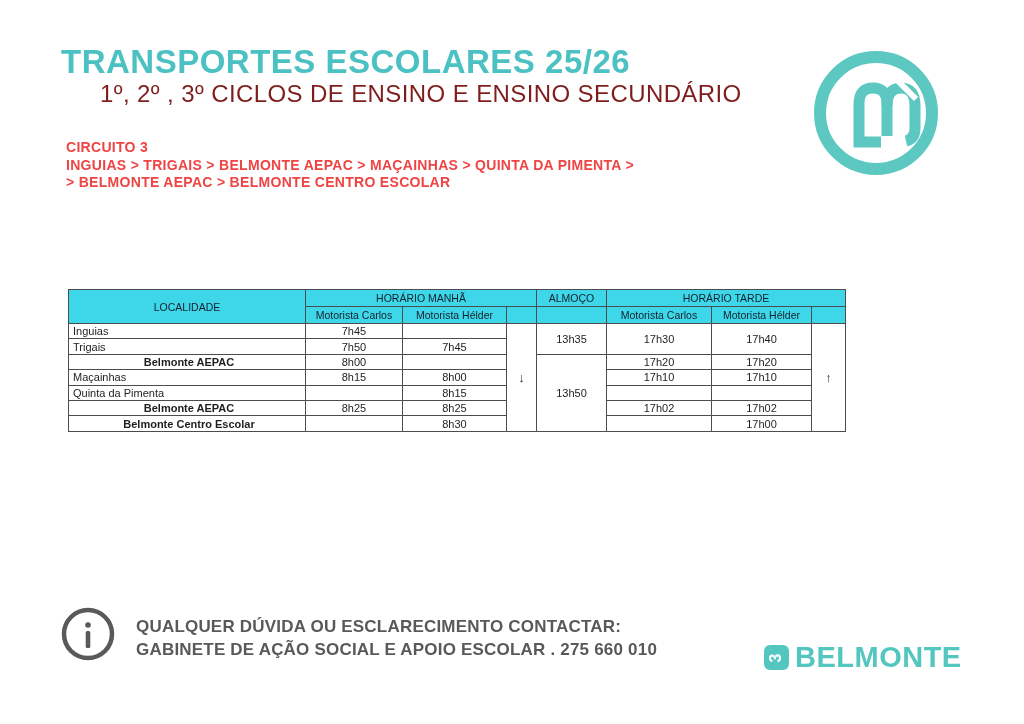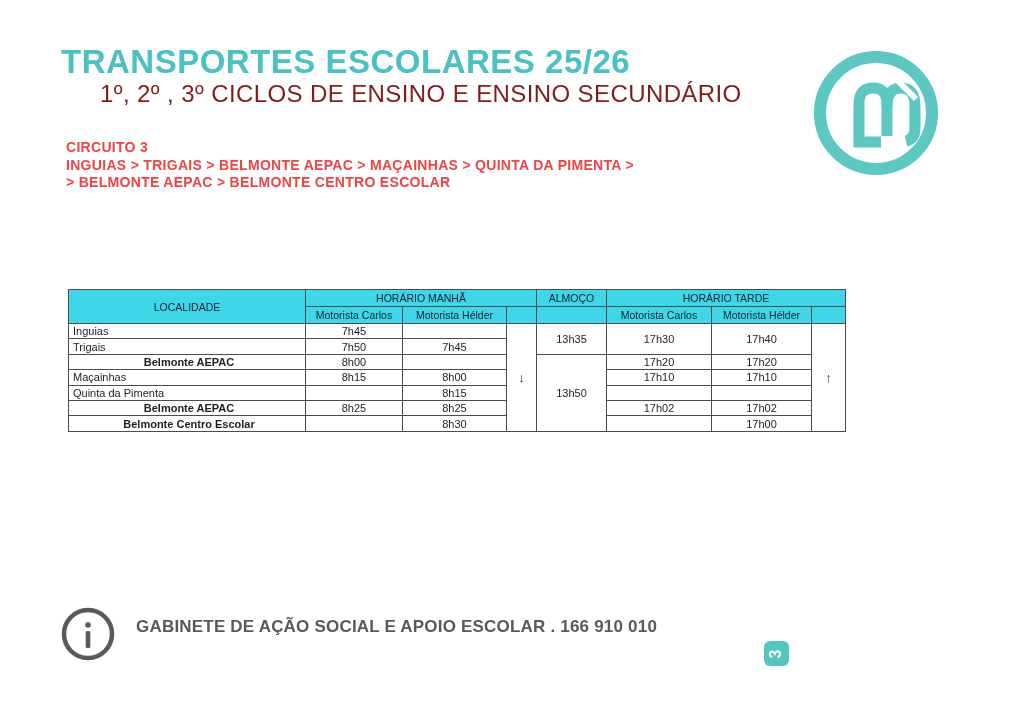--- a/index.html
+++ b/index.html
@@ -153,22 +153,24 @@
 
   <div class="info-icon">
     <svg width="56" height="56" viewBox="0 0 56 56">
       <circle cx="28" cy="28" r="24" fill="none" stroke="#58595b" stroke-width="4.5"></circle>
       <circle cx="28" cy="19" r="2.8" fill="#58595b"></circle>
       <rect x="25.7" y="25" width="4.6" height="17" rx="1.5" fill="#58595b"></rect>
     </svg>
   </div>
 
   <div class="contact">
-    <div>GABINETE DE AÇÃO SOCIAL E APOIO ESCOLAR . 166 910 010</div>
+    <div>QUALQUER DÚVIDA OU ESCLARECIMENTO CONTACTAR:</div>
+    <div>GABINETE DE AÇÃO SOCIAL E APOIO ESCOLAR . 275 660 010</div>
   </div>
 
   <div class="brand">
     <div class="brand-badge">
       <span>3</span>
     </div>
+    <div class="brand-word">BELMONTE</div>
   </div>
 
 </div>
 
 </body></html>

